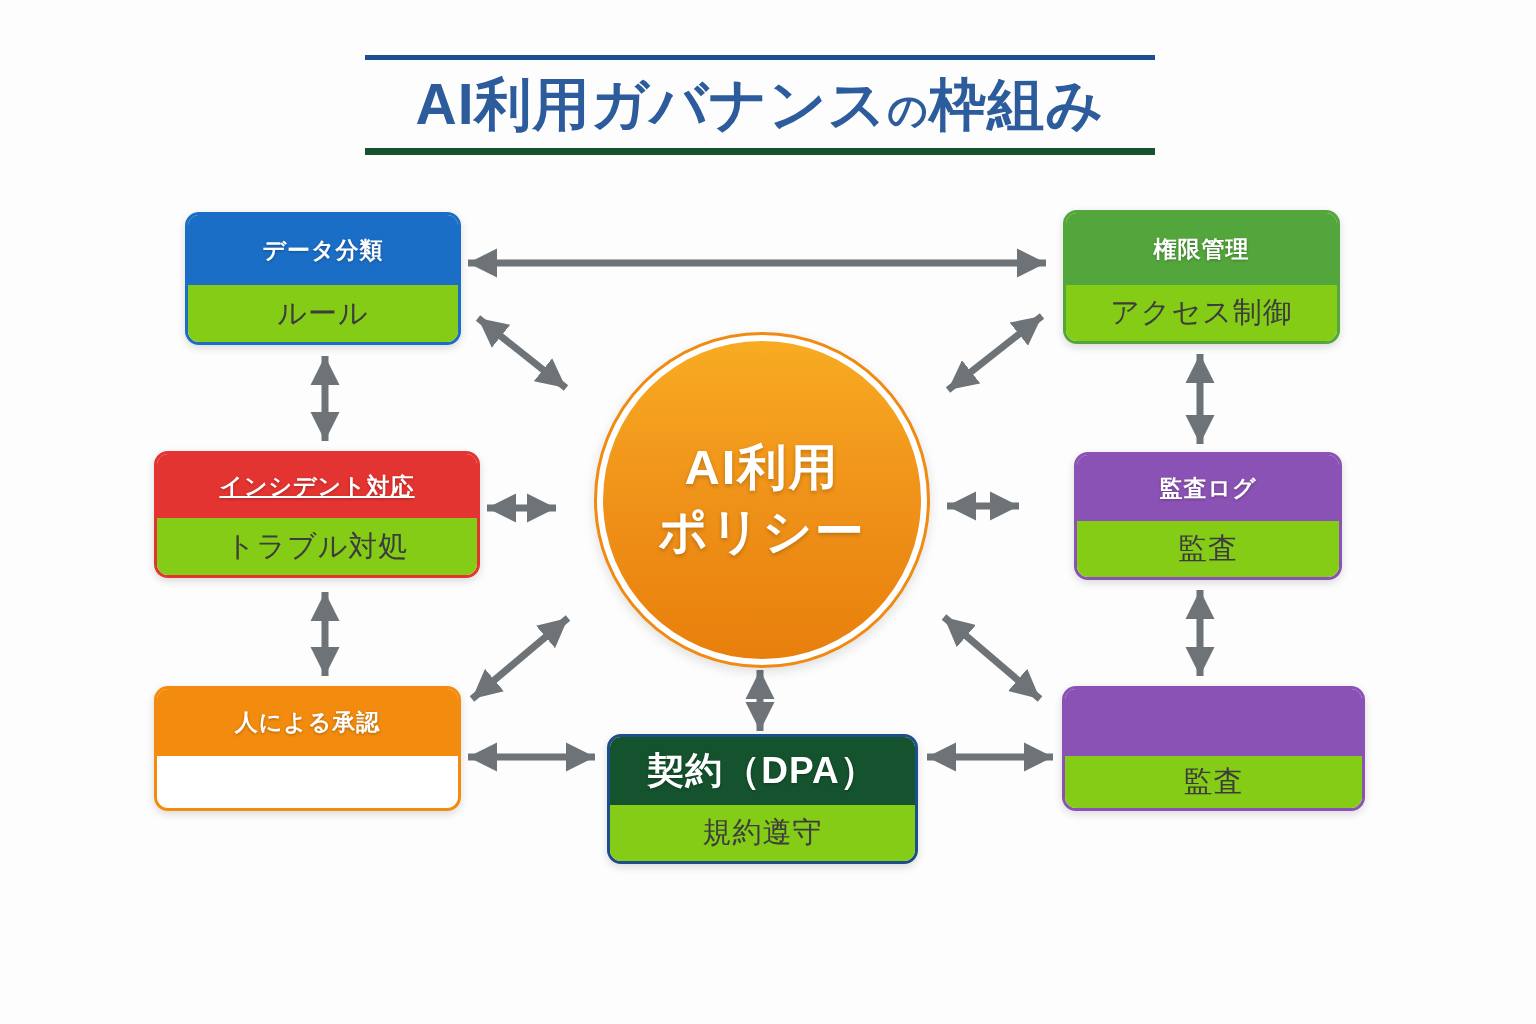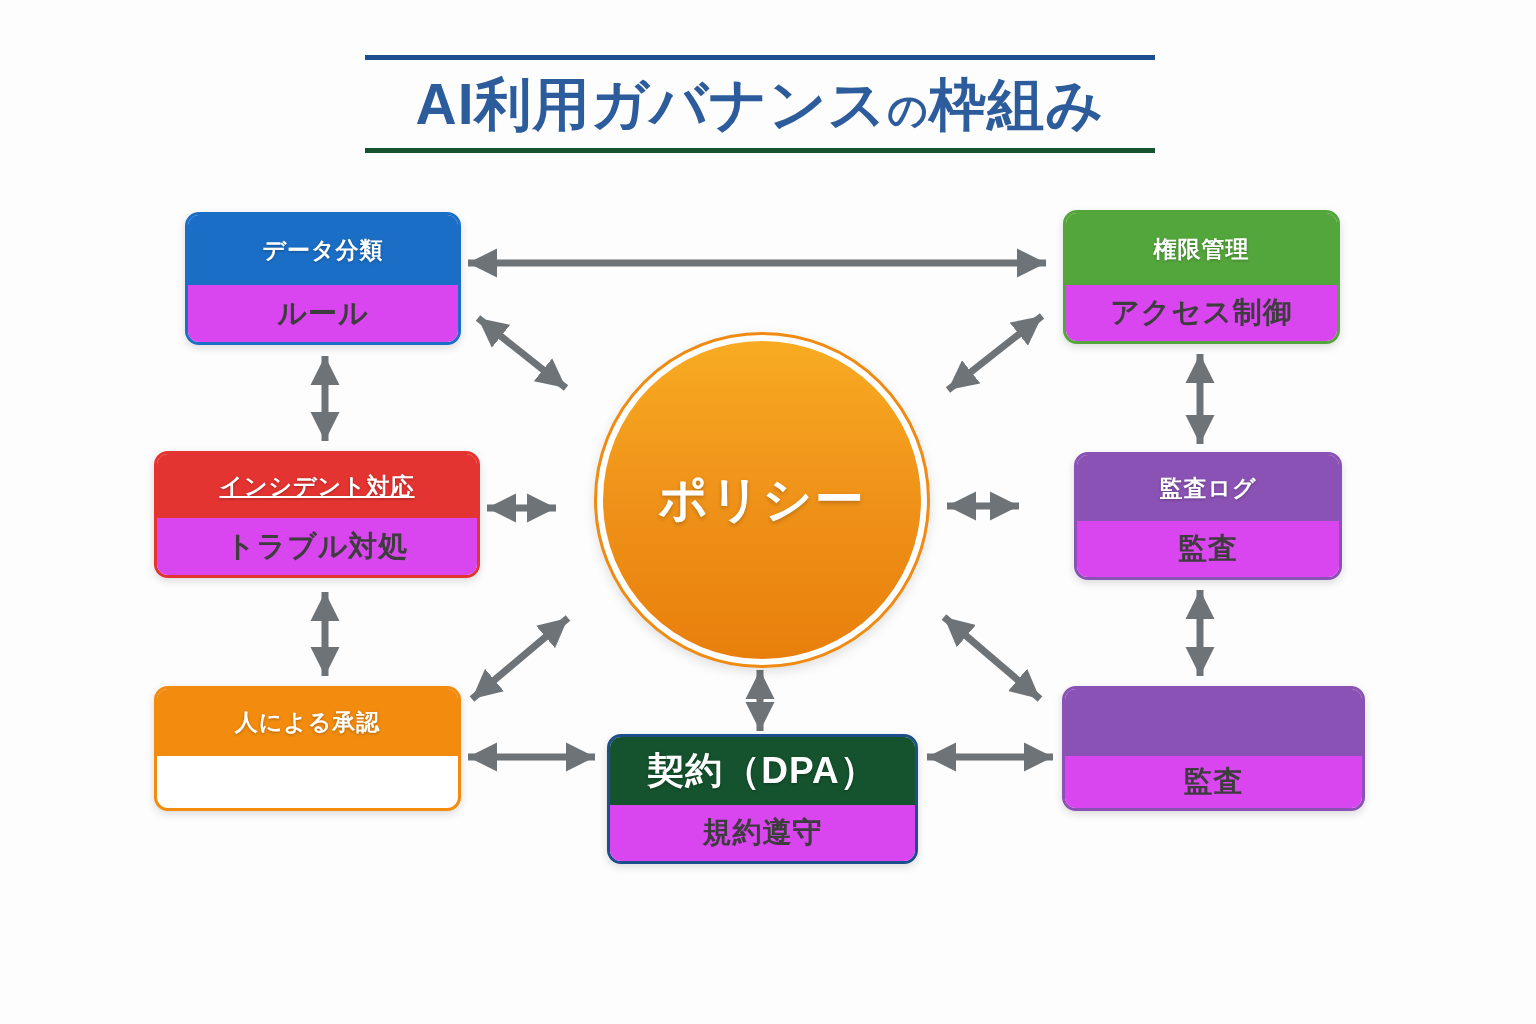--- a/index.html
+++ b/index.html
@@ -7,21 +7,21 @@
     width:1536px;height:1024px;
     background:#fdfdfd;
     font-family:"Liberation Sans","DejaVu Sans",sans-serif;
     overflow:hidden;
   }
   .canvas{position:relative;width:1536px;height:1024px;}
 
   
   .title-wrap{
     position:absolute;left:365px;top:55px;width:790px;
-    border-top:5px solid #1d4f90;border-bottom:5px solid #14532d;
+    border-top:5px solid #1d4f90;border-bottom:7px solid #14532d;
     display:flex;align-items:center;justify-content:center;
     height:88px;
   }
   .title-wrap h1{
     margin:0;color:#2d5c9c;font-weight:bold;
     font-size:57px;letter-spacing:1px;line-height:1;
     display:flex;align-items:baseline;
   }
   .title-wrap .particle{font-size:40px;}
 
@@ -37,21 +37,21 @@
     display:flex;flex-direction:column;
     box-shadow:0 3px 8px rgba(0,0,0,.14);
   }
   .node-header{
     color:#fff;font-weight:bold;font-size:23px;letter-spacing:1px;
     display:flex;align-items:center;justify-content:center;
     text-shadow:0 1px 3px rgba(0,0,0,.28);
     flex:0 0 auto;
   }
   .node-body{
-    background:#d946ef;color:#3d3d3d;font-weight:bold;font-size:29px;
+    background:#84cc16;color:#3d3d3d;font-weight:normal;font-size:29px;
     letter-spacing:1px;
     display:flex;align-items:center;justify-content:center;flex:1;
   }
 
   
   #n-data{left:185px;top:212px;width:276px;height:133px;border-color:#1b6ec6;}
   #n-data .node-header{background:#1b6ec6;height:70px;}
 
   #n-access{left:1063px;top:210px;width:277px;height:134px;border-color:#53a63b;}
   #n-access .node-header{background:#53a63b;height:72px;}
@@ -121,20 +121,21 @@
     <h1>
         <span>AI利用ガバナンス</span>
         <span class="particle">の</span>
         <span>枠組み</span>
       </h1>
   </div>
 
   <div class="policy-circle">
     <div class="policy-inner">
       <div class="policy-label">
+        <span>AI利用</span>
         <span>ポリシー</span>
       </div>
     </div>
   </div>
 
   <div class="node" id="n-data">
     <div class="node-header">データ分類</div>
     <div class="node-body">ルール</div>
   </div>
 

